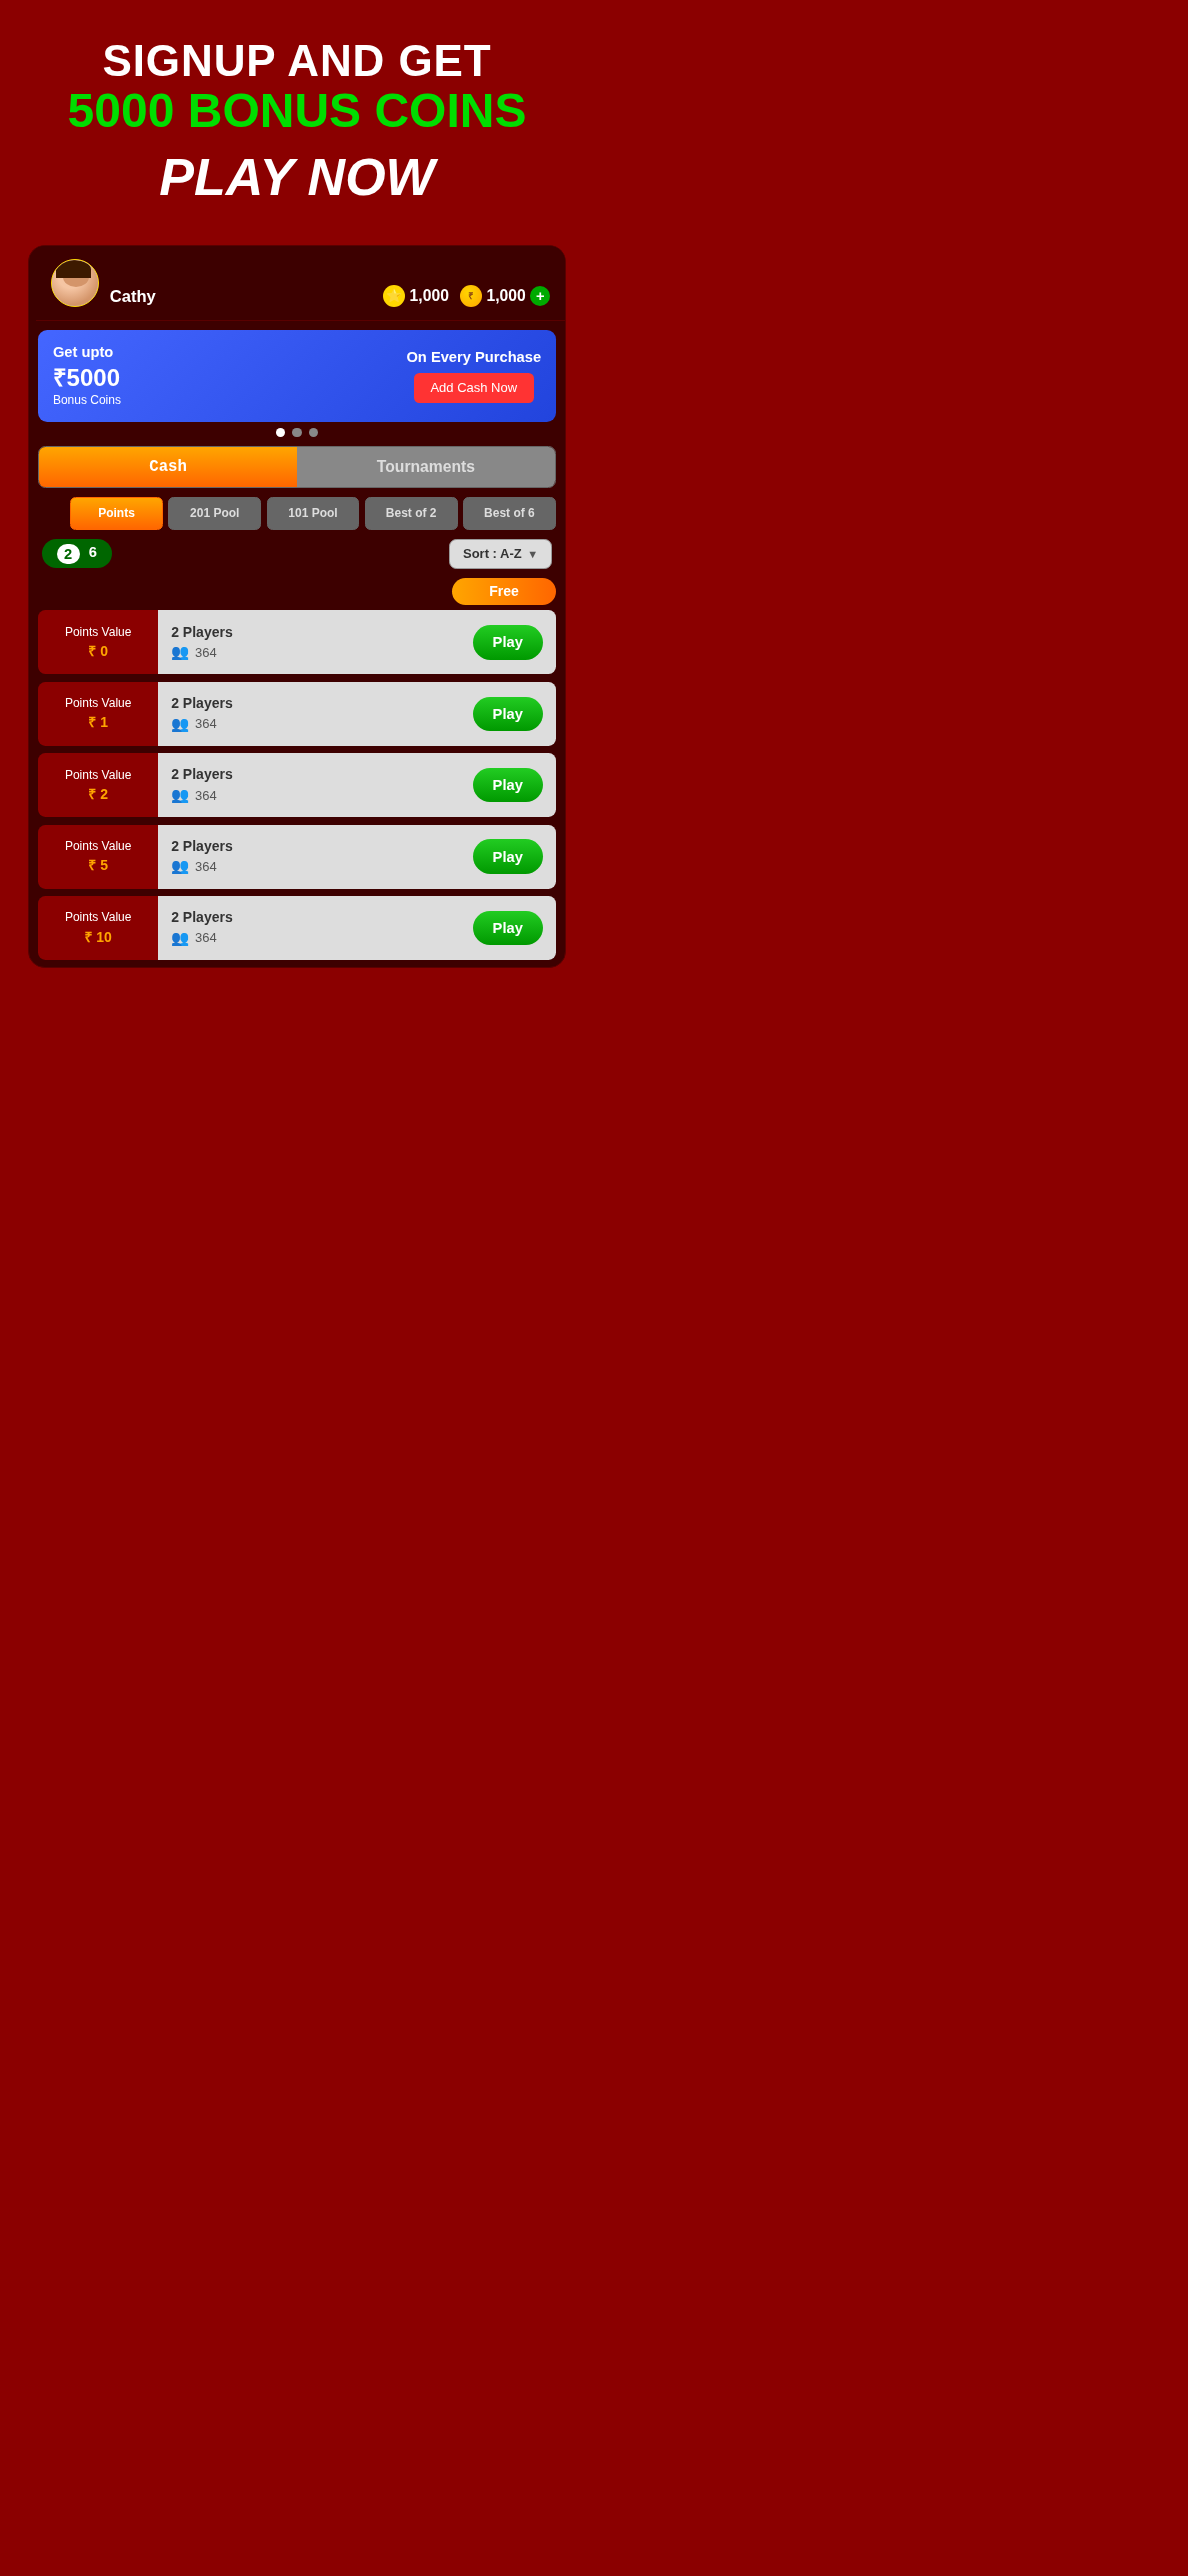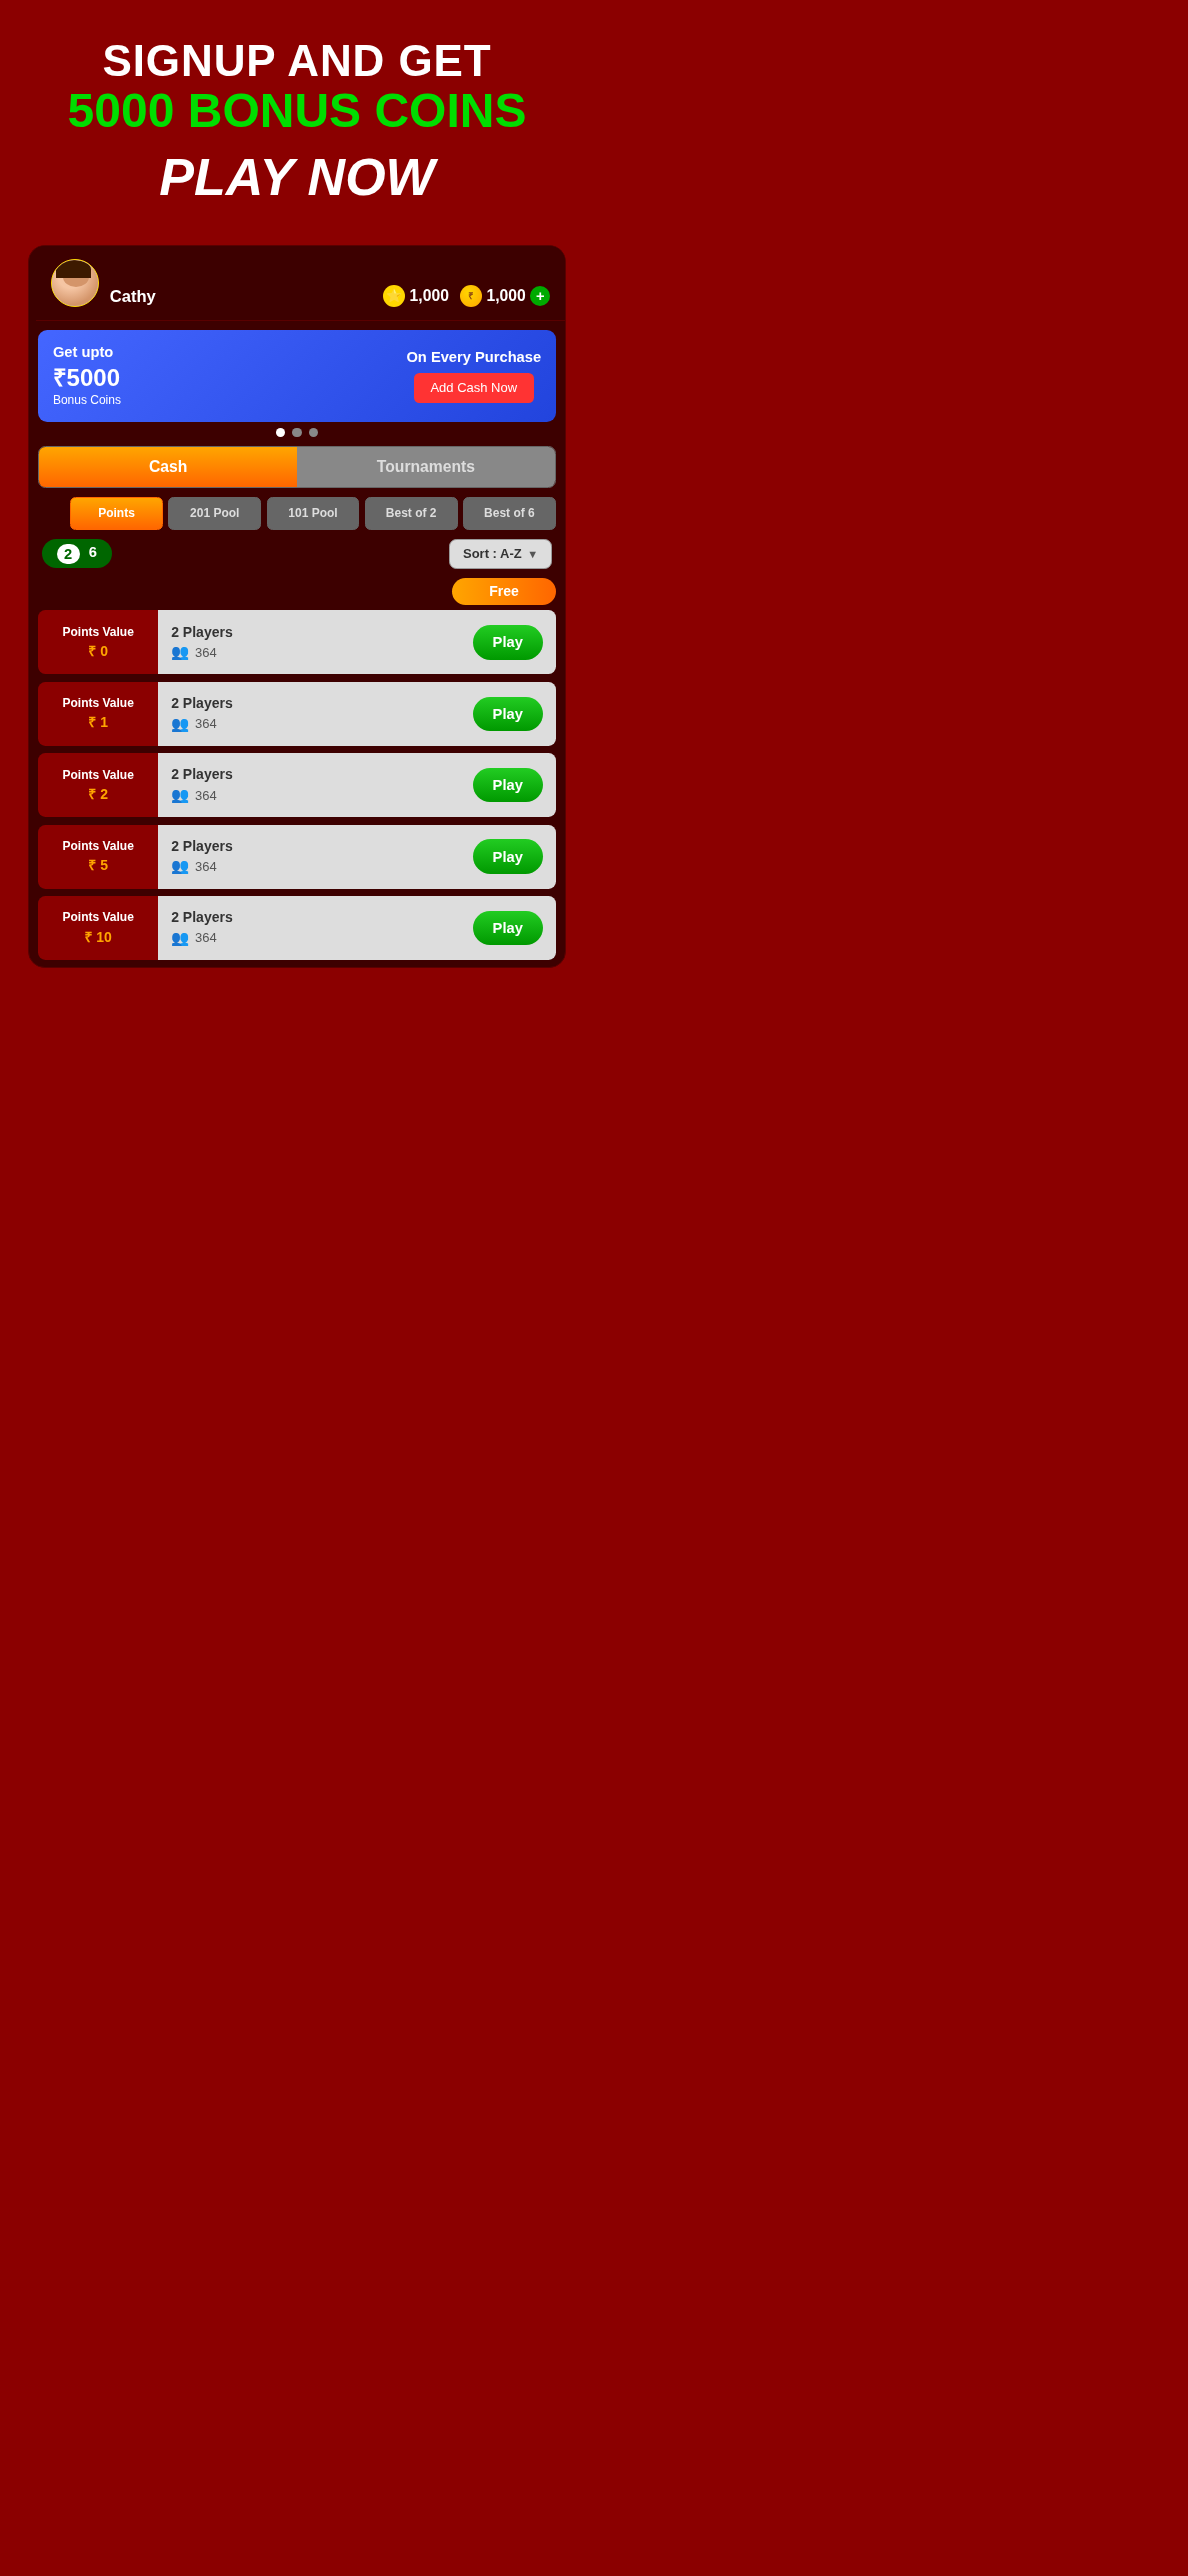--- a/index.html
+++ b/index.html
@@ -204,20 +204,21 @@
       padding: 11px;
       text-align: center;
       font-size: 15.7px;
       font-weight: bold;
       cursor: pointer;
       border: none;
     }
     .tab-btn.active {
       background: linear-gradient(to bottom, #FFA500, #FF6600);
       color: white;
+      font-family: Liberation Mono, monospace;
     }
     .tab-btn.inactive {
       background: #888;
       color: #ddd;
     }
 
     
     .filter-row {
       display: flex;
       margin: 0 9.2px 9.2px;
@@ -320,21 +321,21 @@
       flex-shrink: 0;
       display: flex;
       flex-direction: column;
       align-items: center;
       justify-content: center;
       padding: 9.2px 5.5px;
     }
     .game-left-title {
       color: white;
       font-size: 12px;
-      font-weight: bold;
+      font-weight: normal;
       text-align: left;
       line-height: 1.2;
     }
     .game-left-value {
       color: #FFA500;
       font-size: 14px;
       font-weight: bold;
       margin-top: 1.8px;
     }
     .game-right {

